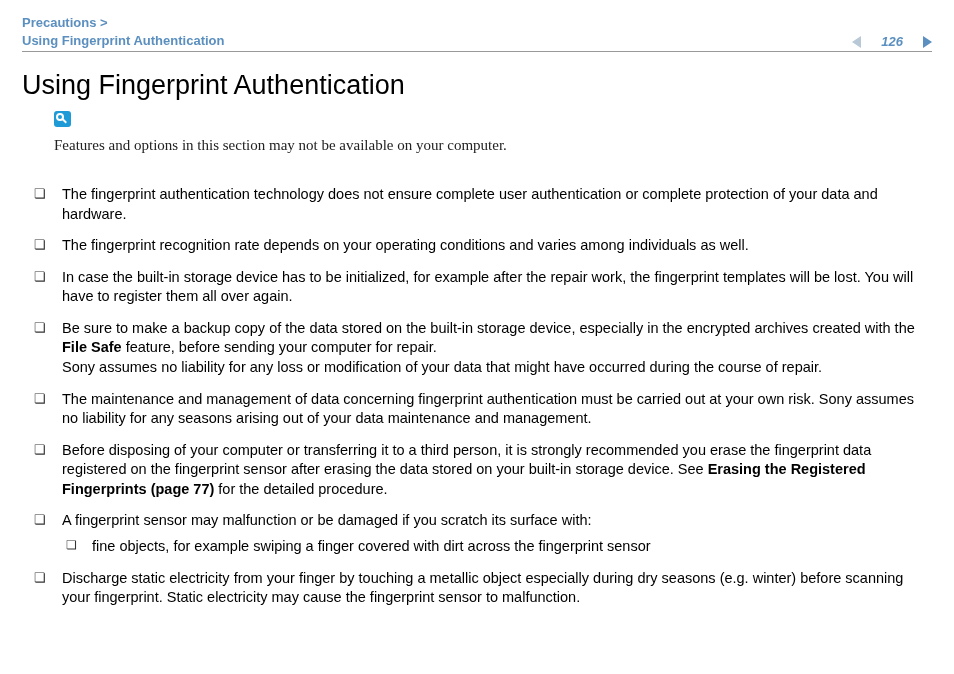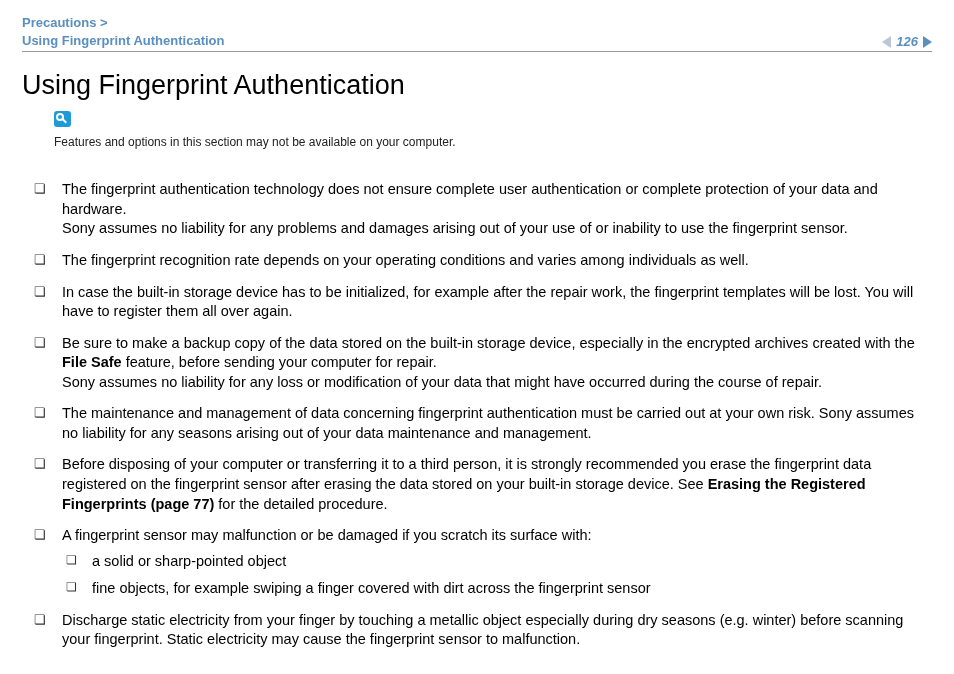--- a/index.html
+++ b/index.html
@@ -1,23 +1,23 @@
 <!DOCTYPE html>
 <html><head>
 <meta charset="utf-8">
 <style>
   html,body{margin:0;padding:0;width:954px;height:674px;font-family:Arial,Helvetica,sans-serif;color:#000;background:#fff}
   .page{padding:14px 22px 0 22px;box-sizing:border-box}
   .header{display:flex;justify-content:space-between;align-items:flex-end;border-bottom:1px solid #999;padding-bottom:2px;margin-bottom:18px}
   .crumbs{font-size:13px;font-weight:700;color:#5a8fbf;line-height:1.35}
-  .pager{display:flex;align-items:center;gap:5px;font-size:13px;font-weight:700;font-style:italic;color:#5a8fbf;padding-top:12px}
+  .pager{display:flex;align-items:center;gap:20px;font-size:13px;font-weight:700;font-style:italic;color:#5a8fbf;padding-top:12px}
   .tri-left{width:0;height:0;border-top:6px solid transparent;border-bottom:6px solid transparent;border-right:9px solid #b9c8d6}
   .tri-right{width:0;height:0;border-top:6px solid transparent;border-bottom:6px solid transparent;border-left:9px solid #5a8fbf}
   h1{font-size:27px;font-weight:400;margin:12px 0 10px 0}
-  .note{margin-left:32px;font-size:12px;font-family:Liberation Sans, sans-serif;letter-spacing:0;line-height:1.3;color:#222}
+  .note{margin-left:32px;font-size:15px;font-family:Liberation Serif, serif;letter-spacing:0;line-height:1.3;color:#222}
   .note-icon{display:inline-block;width:17px;height:16px;background:#1e9bd7;border-radius:3px;position:relative;margin-bottom:3px}
   .note-icon::after{content:"";position:absolute;width:8px;height:8px;border:2px solid #fff;border-radius:50%;left:2px;top:2px;box-sizing:border-box}
   .note-icon::before{content:"";position:absolute;width:5px;height:2px;background:#fff;transform:rotate(45deg);left:8px;top:9px}
   ul.main{list-style:none;padding:0;margin:30px 0 0 0}
   ul.main>li{position:relative;padding-left:40px;margin-bottom:12px;font-size:14.5px;line-height:1.35}
   ul.main>li::before{content:"❏";position:absolute;left:12px;top:0;font-size:13px;color:#333}
   ul.sub{list-style:none;padding:0;margin:6px 0 0 0}
   ul.sub>li{position:relative;padding-left:30px;margin-bottom:8px}
   ul.sub>li::before{content:"❏";position:absolute;left:4px;top:0;font-size:12px;color:#333}
   .b{font-weight:700}
@@ -42,42 +42,40 @@
   <h1>Using Fingerprint Authentication</h1>
 
   <div class="note">
     <span class="note-icon"></span><br>
     <span>Features and options in this section may not be available on your computer.</span><br>
   </div>
 
   <ul class="main">
     <li>
       <span>The fingerprint authentication technology does not ensure complete user authentication or complete protection of your data and hardware.</span><br>
-      <span>Sony assumes no liability for any problems and damages arising out of your use of or inability to use the fingerprint sensor.</span>
     </li>
     <li>
       <span>The fingerprint recognition rate depends on your operating conditions and varies among individuals as well.</span>
     </li>
     <li>
       <span>In case the built-in storage device has to be initialized, for example after the repair work, the fingerprint templates will be lost. You will have to register them all over again.</span>
     </li>
     <li>
       <span>Be sure to make a backup copy of the data stored on the built-in storage device, especially in the encrypted archives created with the </span><span class="b">File Safe</span><span> feature, before sending your computer for repair.</span><br>
       <span>Sony assumes no liability for any loss or modification of your data that might have occurred during the course of repair.</span>
     </li>
     <li>
       <span>The maintenance and management of data concerning fingerprint authentication must be carried out at your own risk. Sony assumes no liability for any seasons arising out of your data maintenance and management.</span>
     </li>
     <li>
       <span>Before disposing of your computer or transferring it to a third person, it is strongly recommended you erase the fingerprint data registered on the fingerprint sensor after erasing the data stored on your built-in storage device. See </span><span class="b">Erasing the Registered Fingerprints </span><span class="link">(page 77)</span><span> for the detailed procedure.</span>
     </li>
     <li>
       <span>A fingerprint sensor may malfunction or be damaged if you scratch its surface with:</span>
       <ul class="sub">
-        <li>a solid or sharp-pointed object</li>
         <li>fine objects, for example swiping a finger covered with dirt across the fingerprint sensor</li>
       </ul>
     </li>
     <li>
       <span>Discharge static electricity from your finger by touching a metallic object especially during dry seasons (e.g. winter) before scanning your fingerprint. Static electricity may cause the fingerprint sensor to malfunction.</span>
     </li>
   </ul>
 </div>
 
 </body></html>

